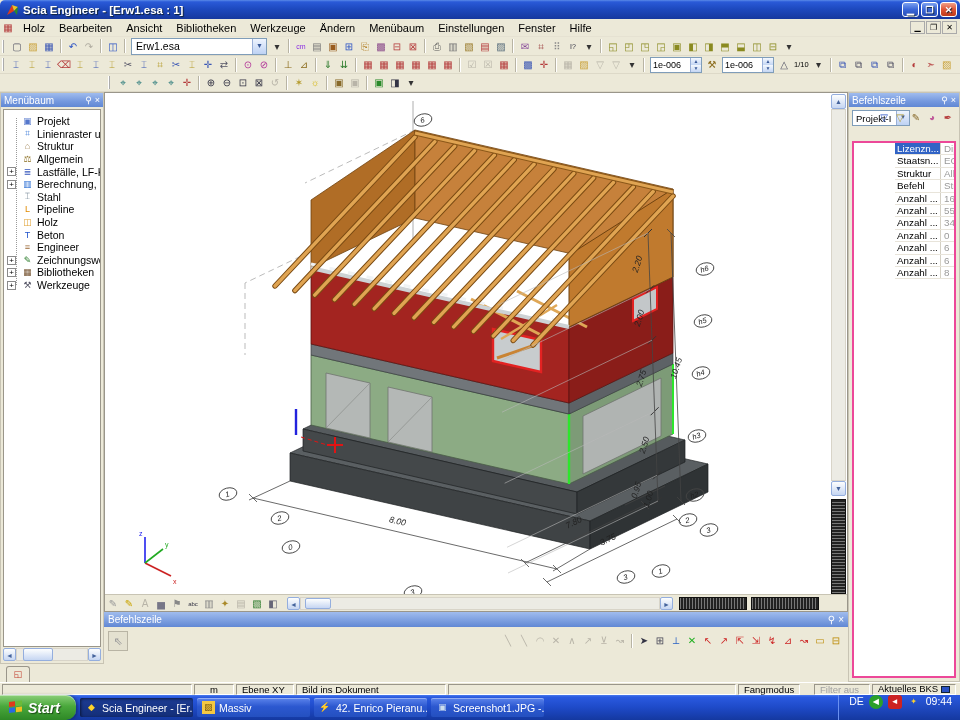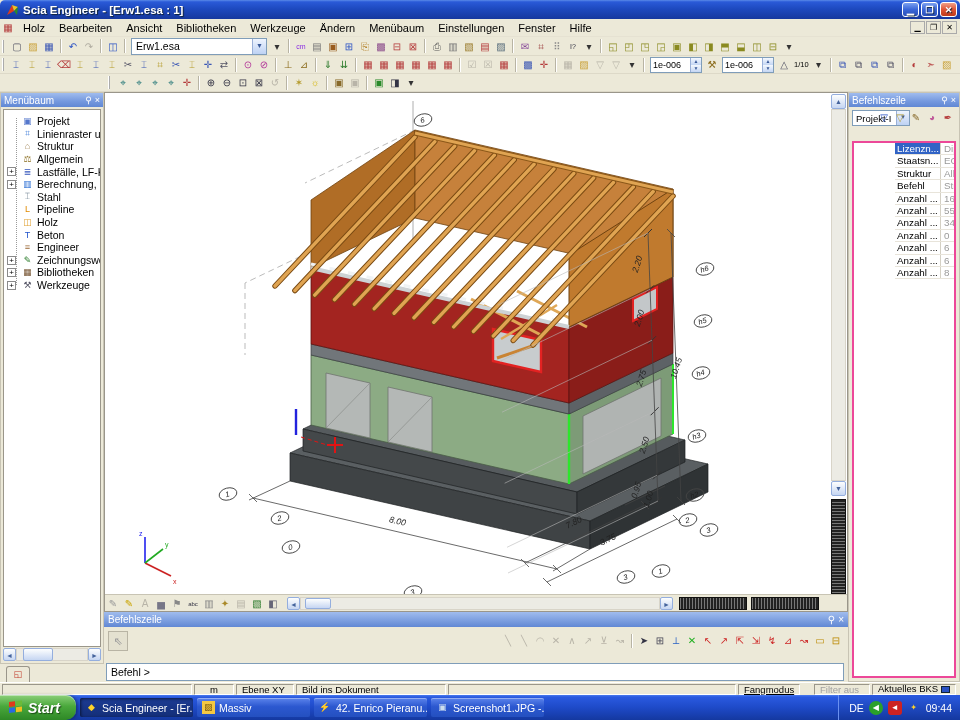--- a/index.html
+++ b/index.html
@@ -78,21 +78,21 @@
   
   .taskbar{position:absolute;left:0;top:695px;width:960px;height:25px;
     background:linear-gradient(180deg,#4a7cf0 0%,#2a5ae0 8%,#1e4ac8 50%,#1438a0 100%);display:flex;align-items:center;}
   .start{height:25px;flex:none;background:linear-gradient(180deg,#8cd07a 0%,#4aa83c 45%,#2e8826 100%);
     border-radius:0 10px 10px 0;color:#fff;font-style:italic;font-weight:bold;font-size:14px;display:flex;align-items:center;gap:5px;
     padding:0 16px 0 8px;text-shadow:1px 1px 1px #1a4a14;box-shadow:inset 0 1px 0 rgba(255,255,255,.45),2px 0 3px rgba(0,0,0,.3);}
   .task{height:19px;width:113px;margin-left:4px;flex:none;border-radius:2px;color:#fff;font-size:10.5px;display:flex;align-items:center;gap:4px;
     padding:0 5px;white-space:nowrap;overflow:hidden;background:linear-gradient(180deg,#5c84ec,#2c58d0 45%,#2450c0);box-shadow:inset 0 1px 0 rgba(255,255,255,.35);}
   .task.active{background:linear-gradient(180deg,#1c3c94,#142e78);box-shadow:inset 1px 1px 3px rgba(0,0,0,.55);}
   .task .ticn{width:13px;height:13px;font-size:9px;line-height:13px;text-align:center;flex:none;}
-  .tray{margin-left:auto;height:25px;display:flex;align-items:center;gap:5px;padding:0 8px 0 10px;color:#fff;font-size:10.5px;
+  .tray{margin-left:auto;height:25px;display:flex;align-items:flex-start;gap:5px;padding:0 8px 0 10px;color:#fff;font-size:10.5px;
     background:linear-gradient(180deg,#2a5ae0,#1438a0);border-left:1px solid #6a90f0;}
   .traychip{width:14px;height:14px;border-radius:3px;font-size:8px;line-height:14px;text-align:center;flex:none;}
   
   .dimtxt{font:italic 8.6px "Liberation Sans",sans-serif;fill:#222;}
   .bubtxt{font:italic 7.6px "Liberation Sans",sans-serif;fill:#222;}
   .axtxt{font:7px "Liberation Sans",sans-serif;}
 </style>
 </head>
 <body>
 
@@ -667,29 +667,28 @@
         <span class="ticon" style="color: rgb(204, 34, 34);">⇲</span>
         <span class="ticon" style="color: rgb(204, 34, 34);">↯</span>
         <span class="ticon" style="color: rgb(204, 34, 34);">⊿</span>
         <span class="ticon" style="color: rgb(204, 34, 34);">↝</span>
         <span class="ticon" style="color: rgb(187, 136, 0);">▭</span>
         <span class="ticon" style="color: rgb(187, 136, 0);">⊟</span>
       </span>
   </div>
 
   <span class="tabbtn">◱</span>
-  <input class="befehlinput" value="Befehl &gt;" style="">
 
   <div class="statusbar">
     <span class="scell" style="width:190px;">&nbsp;</span>
     <span class="scell" style="width:40px;text-align:center;">m</span>
     <span class="scell" style="width:58px;">Ebene XY</span>
     <span class="scell" style="width:150px;">Bild ins Dokument</span>
     <span class="scell" style="flex:1;">&nbsp;</span>
-    <span class="scell" style="width:62px;text-decoration:underline;">Fangmodus</span>
+    <span class="scell" style="width:62px;">Fangmodus</span>
     <span class="scell gray" style="width:56px;">Filter aus</span>
     <span class="scell" style="width:84px;display:flex;align-items:center;gap:3px;">
       <span>Aktuelles BKS</span>
       <span style="width:12px;height:7px;background:#2a52c4;border:1px solid #123;display:inline-block;"></span>
     </span>
   </div>
 
   <div class="taskbar">
     <span class="start">
       <svg width="15" height="15">

